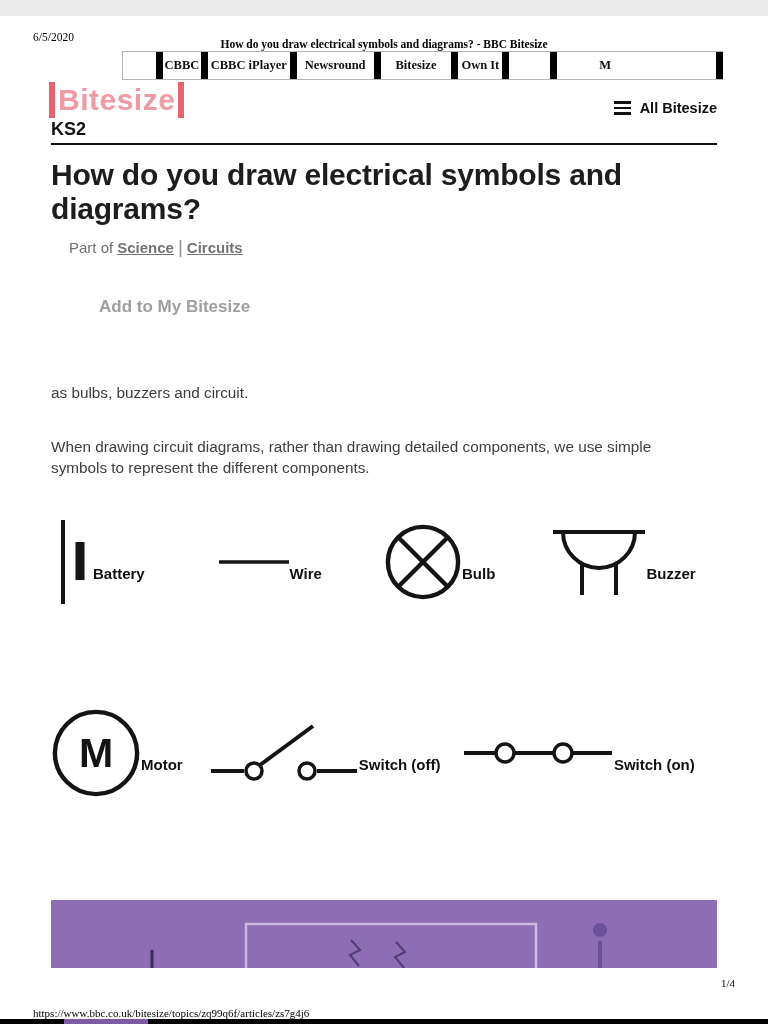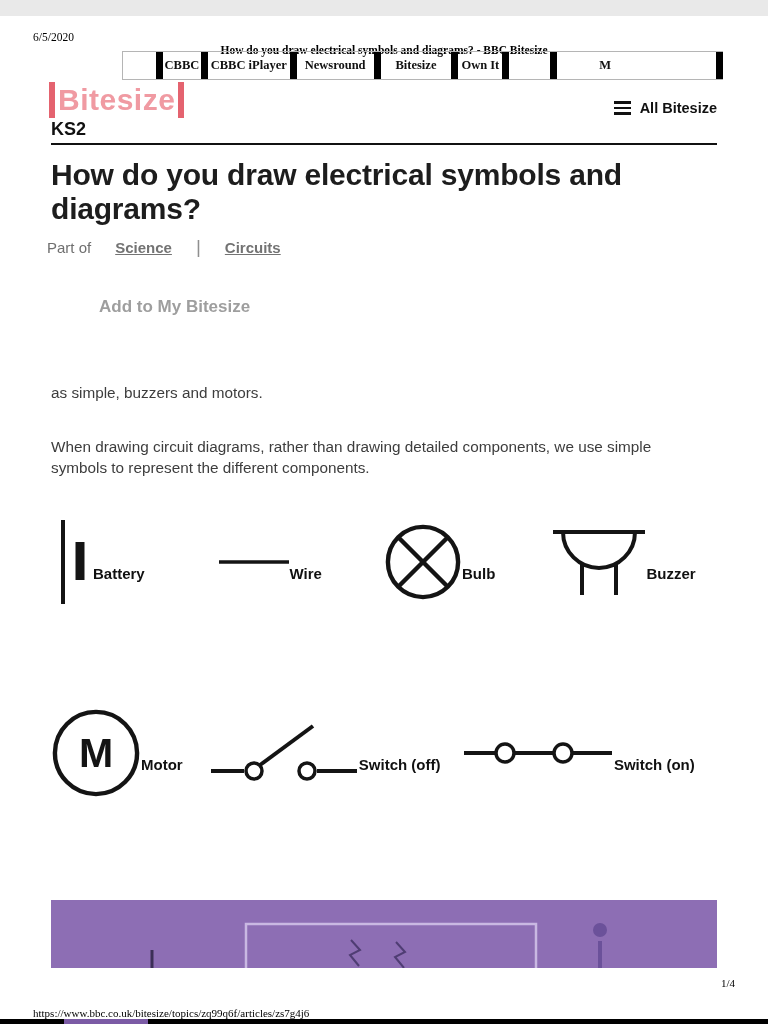--- a/index.html
+++ b/index.html
@@ -5,21 +5,21 @@
   * { margin:0; padding:0; box-sizing:border-box; }
   html,body { background:#e9e9e9; }
   .page {
     position:relative; width:768px; height:1024px; background:#ffffff;
     margin:16px auto; overflow:hidden;
     font-family:"Liberation Sans", sans-serif; color:#1f1f1f;
   }
   
   .print-date { position:absolute; top:15px; left:33px;
     font:11.5px "Liberation Serif", serif; color:#000; }
-  .print-title { position:absolute; top:28px; left:0; right:0; text-align:center;
+  .print-title { position:absolute; top:22px; left:0; right:0; text-align:center;
     font:700 11.5px "Liberation Serif", serif; color:#000; }
   .footer-url { position:absolute; top:991px; left:33px;
     font:11px "Liberation Serif", serif; color:#000; }
   .footer-page { position:absolute; top:961px; right:33px;
     font:11px "Liberation Serif", serif; color:#000; }
   
   .nav { position:absolute; top:35px; left:122px; width:601px; height:29px;
     display:flex; border:1px solid #b5b5b5; border-right:none;
     font-family:"Liberation Serif", serif; font-weight:700; font-size:12.5px; color:#111; }
   .nav-cell { height:100%; display:flex; align-items:center; justify-content:center;
@@ -37,22 +37,22 @@
     align-items:center; gap:9px; cursor:pointer; }
   .hamburger { display:flex; flex-direction:column; gap:3px; width:17px; }
   .hamburger i { display:block; height:2.5px; background:#111; }
   .all-bitesize-label { font-size:14.5px; font-weight:700; color:#111; }
   .ks2 { position:absolute; top:103px; left:51px; font-size:18px; font-weight:700; color:#111; cursor:pointer; }
   .ks2-rule { position:absolute; top:127px; left:51px; width:666px; height:2px; background:#111; }
   
   .h1 { position:absolute; top:142px; left:51px; width:650px;
     font-size:30px; font-weight:700; line-height:1.14; letter-spacing:-0.2px; color:#1d1d1d; }
   .h1 span { display:block; }
-  .part-of { position:absolute; top:220px; left:47px; display:flex;
-    align-items:center; gap:24px; font-size:15px; }
+  .part-of { position:absolute; top:220px; left:69px; display:flex;
+    align-items:center; gap:4px; font-size:15px; }
   .part-of-label { color:#6f6f6f; }
   .crumb-link { color:#737373; font-weight:700; text-decoration:underline; cursor:pointer;text-align:center; }
   .crumb-sep { color:#8f8f8f; font-size:19px; font-weight:300; }
   .add-btn { position:absolute; top:281px; left:99px; font-size:17px;
     font-weight:600; color:#9e9e9e; cursor:pointer; background:none; border:none; }
   
   .para { position:absolute; left:51px; width:680px; font-size:15.3px;
     line-height:1.4; color:#3d3d3d; }
   .para span { display:block; }
   .p1 { top:366px; } .p2 { top:420px; }
@@ -118,21 +118,21 @@
   <div class="part-of">
     <span class="part-of-label">Part of</span>
     <span class="crumb-link">Science</span>
     <span class="crumb-sep">|</span>
     <span class="crumb-link">Circuits</span>
   </div>
 
   <button class="add-btn">Add to My Bitesize</button>
 
   <p class="para p1">
-    <span>as simple, buzzers and motors.</span>
+    <span>as bulbs, buzzers and circuit.</span>
   </p>
   <p class="para p2">
     <span>When drawing circuit diagrams, rather than drawing detailed components, we use simple</span>
     <span>symbols to represent the different components.</span>
   </p>
 
   <div class="sym-row row1">
     <div class="sym-cell">
       <div class="sym-box">
         <svg width="42" height="88" viewBox="0 0 42 88">

